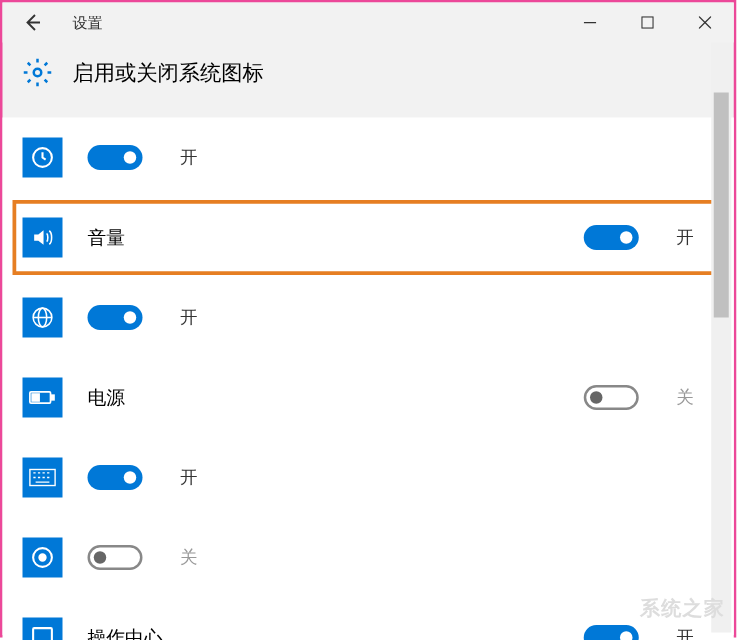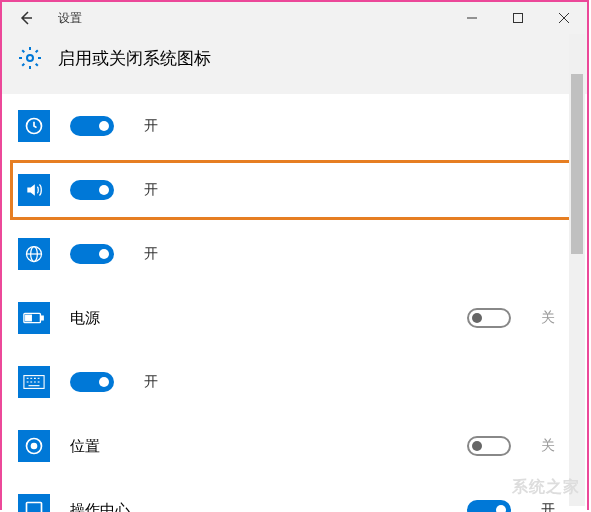--- a/index.html
+++ b/index.html
@@ -83,20 +83,21 @@
         </div>
         <div class="toggle-label on">开</div>
       </div>
       <div class="item-row">
         <div class="icon-tile">
           <svg width="20" height="20" viewBox="0 0 24 24" fill="#fff">
             <path d="M4 9v6h4l5 4V5L8 9H4z"></path>
             <path d="M16 8c1.5 1 1.5 7 0 8M18.5 5.5c3 2 3 11 0 13" fill="none" stroke="#fff" stroke-width="1.5"></path>
           </svg>
         </div>
+        <div class="item-label">音量</div>
         <div class="toggle on">
           <div class="knob"></div>
         </div>
         <div class="toggle-label on">开</div>
         <div class="highlight"></div>
       </div>
       <div class="item-row">
         <div class="icon-tile">
           <svg width="20" height="20" viewBox="0 0 24 24" fill="none" stroke="#fff" stroke-width="1.5">
             <circle cx="12" cy="12" r="9"></circle>
@@ -143,21 +144,20 @@
         </div>
         <div class="toggle-label on">开</div>
       </div>
       <div class="item-row">
         <div class="icon-tile">
           <svg width="20" height="20" viewBox="0 0 24 24" fill="none" stroke="#fff" stroke-width="2">
             <circle cx="12" cy="12" r="9"></circle>
             <circle cx="12" cy="12" r="3" fill="#fff"></circle>
           </svg>
         </div>
-        <div class="item-label">位置</div>
         <div class="toggle off">
           <div class="knob"></div>
         </div>
         <div class="toggle-label off">关</div>
       </div>
       <div class="item-row">
         <div class="icon-tile">
           <svg width="20" height="20" viewBox="0 0 24 24" fill="none" stroke="#fff" stroke-width="2">
             <rect x="3" y="3" width="18" height="14" rx="1"></rect>
             <path d="M9 17l3 4 3-4"></path>

